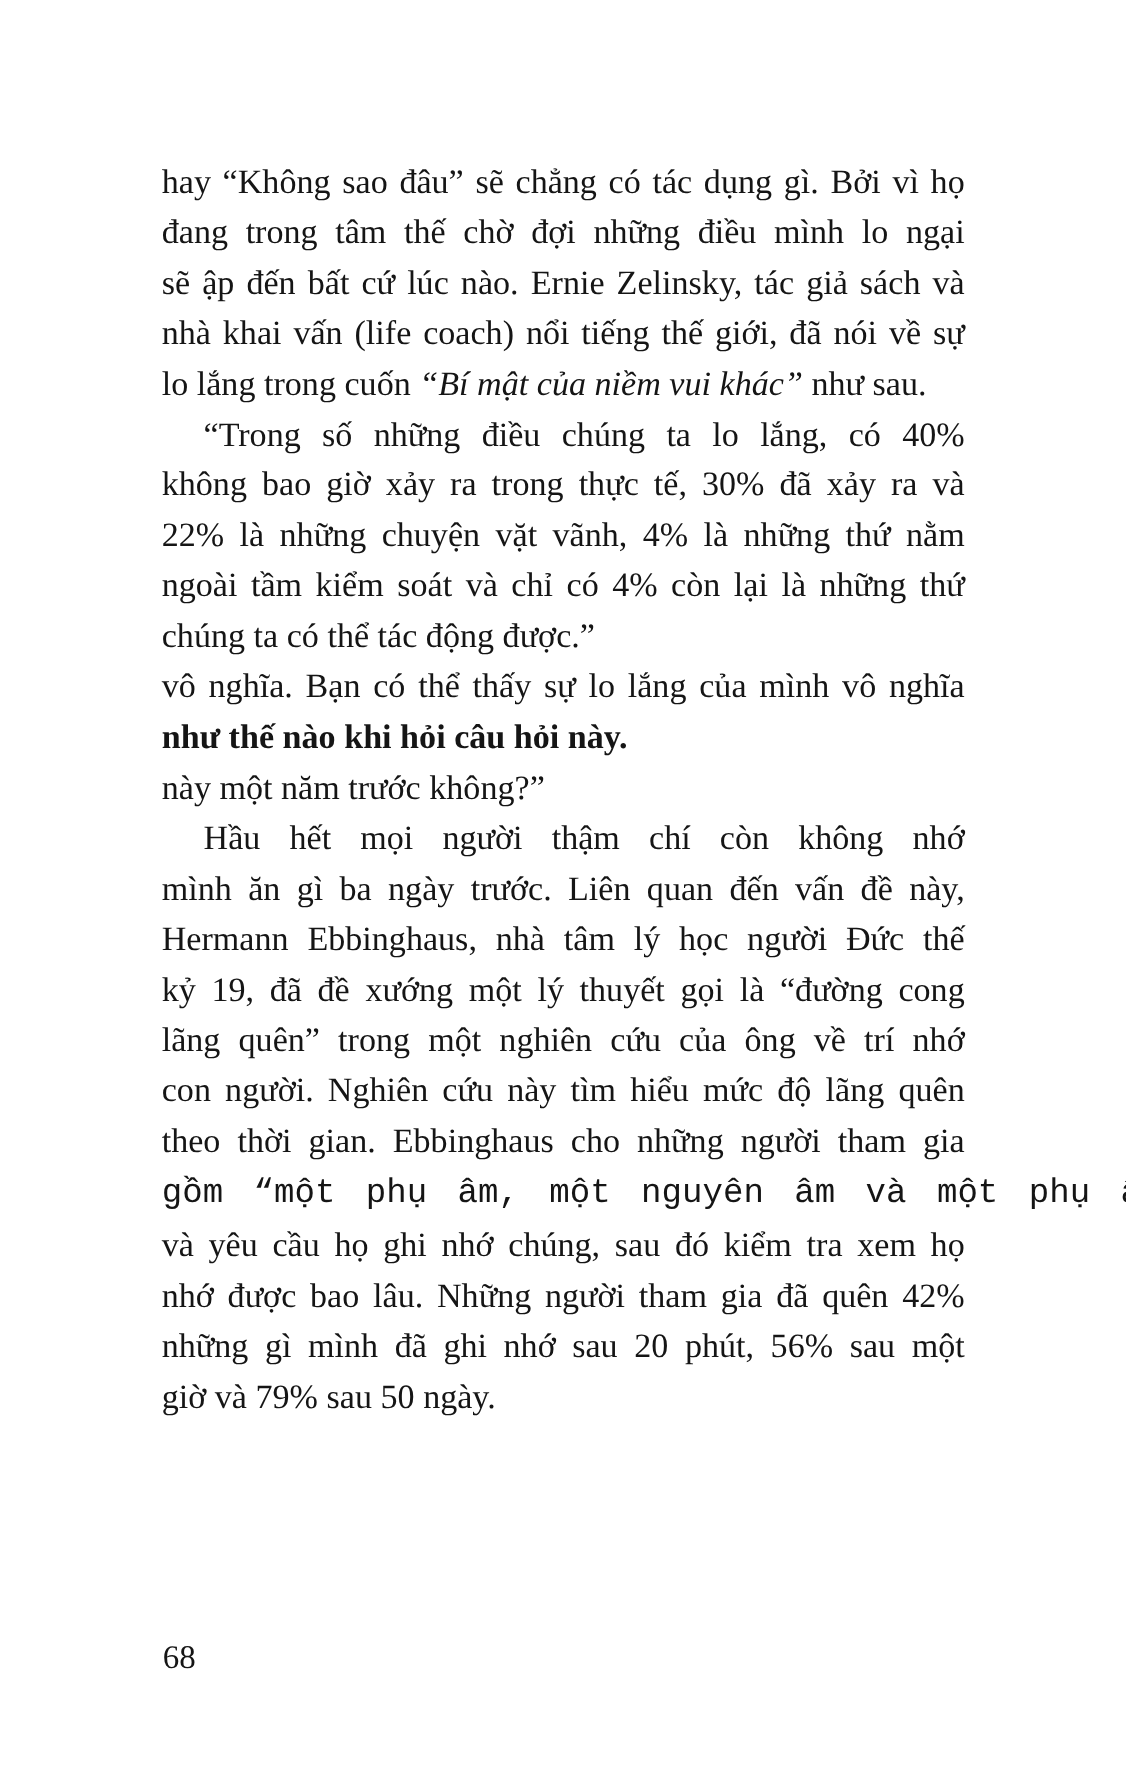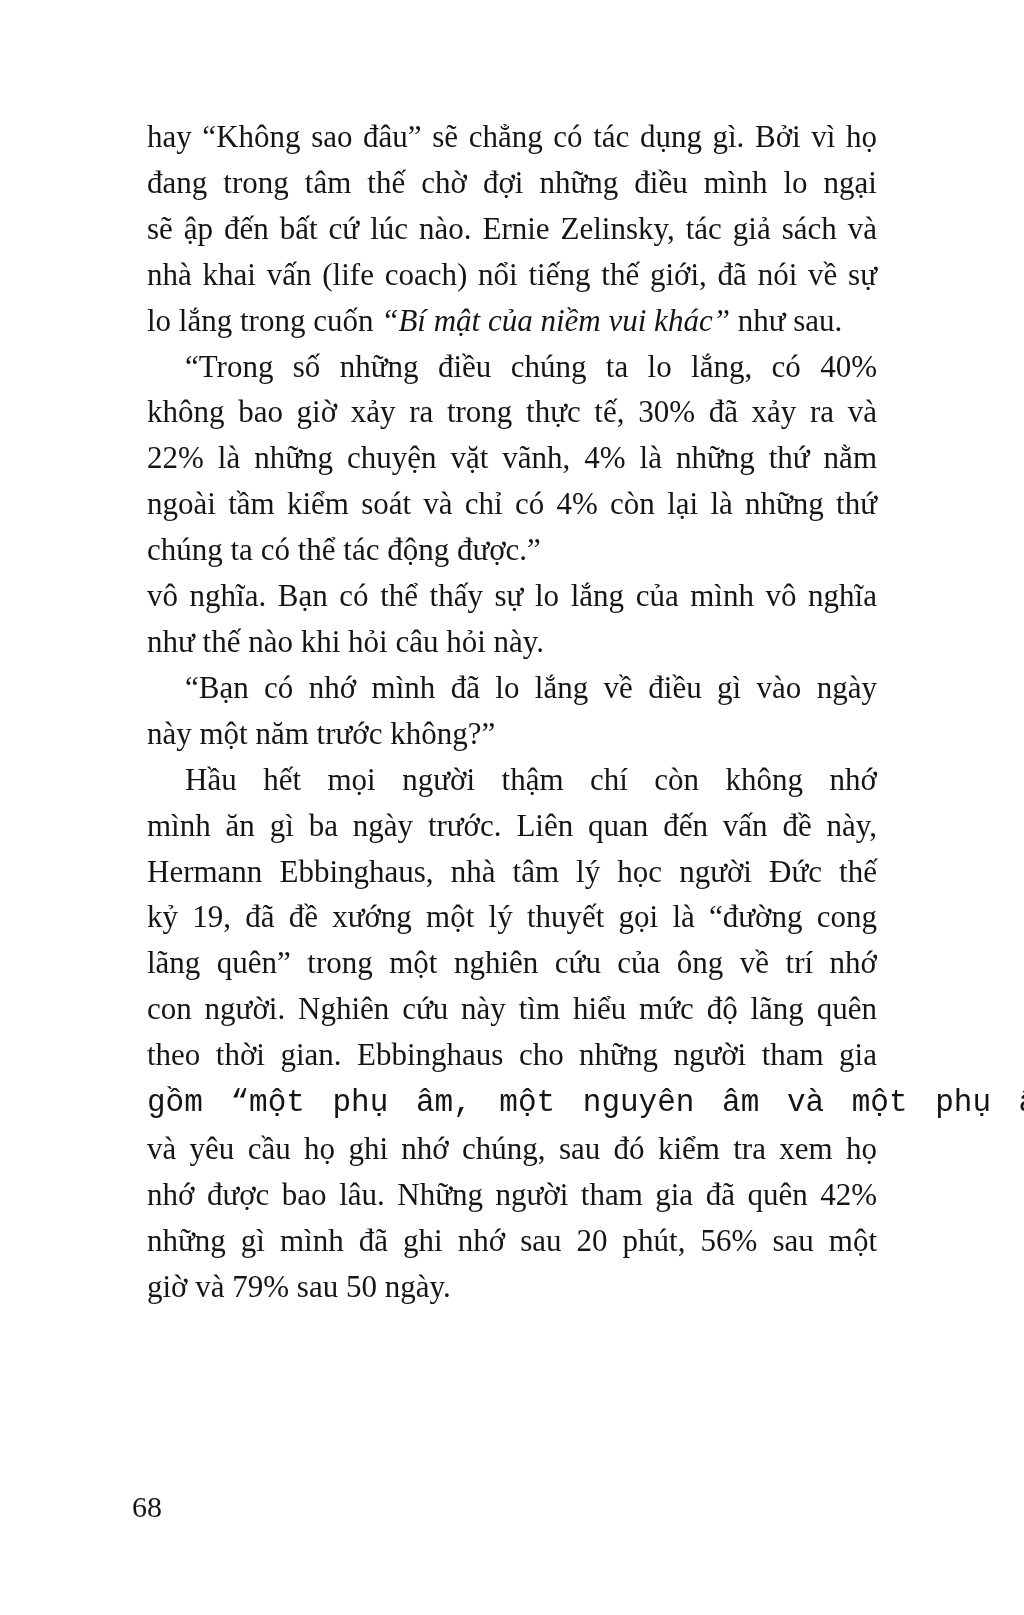--- a/index.html
+++ b/index.html
@@ -10,21 +10,21 @@
     width: 1024px;
     height: 1615px;
     background: #ffffff;
     position: relative;
     overflow: hidden;
     font-family: "Liberation Serif", "DejaVu Serif", serif;
   }
   .page-body {
     position: absolute;
     left: 147px;
-    top: 114px;
+    top: 142px;
     width: 730px;
     color: #151515;
     font-size: 31px;
     line-height: 45.9px;
   }
   .paragraph {
     margin: 0;
     padding: 0;
   }
   .pline {
@@ -32,21 +32,21 @@
     text-align: left;
   }
   .pline.indent {
     padding-left: 38px;
   }
   .italic {
     font-style: italic;
   }
   .page-number {
     position: absolute;
-    left: 132px;
+    left: 148px;
     top: 1486px;
     font-size: 30px;
     line-height: 42px;
     color: #151515;
   }
 </style>
 </head>
 <body>
 
 <main class="page-body">
@@ -59,24 +59,23 @@
     </div>
     <div class="paragraph">
       <div class="pline indent"><span class="line-inner" style="word-spacing: 11.625px;"><span>“Trong số những điều chúng ta lo lắng, có 40%</span></span></div>
       <div class="pline"><span class="line-inner" style="word-spacing: 5.91406px;"><span>không bao giờ xảy ra trong thực tế, 30% đã xảy ra và</span></span></div>
       <div class="pline"><span class="line-inner" style="word-spacing: 6.23125px;"><span>22% là những chuyện vặt vãnh, 4% là những thứ nằm</span></span></div>
       <div class="pline"><span class="line-inner" style="word-spacing: 4.51432px;"><span>ngoài tầm kiểm soát và chỉ có 4% còn lại là những thứ</span></span></div>
       <div class="pline pfinal"><span class="line-inner" style="word-spacing: 0px;"><span>chúng ta có thể tác động được.”</span></span></div>
     </div>
     <div class="paragraph">
       <div class="pline"><span class="line-inner" style="word-spacing: 3.83073px;"><span>vô nghĩa. Bạn có thể thấy sự lo lắng của mình vô nghĩa</span></span></div>
-      <div class="pline pfinal"><span class="line-inner" style="word-spacing: 0px;"><span>như thế nào khi hỏi câu hỏi này.</span></span></div>
+      <div class="pline pfinal"><span class="line-inner" style="word-spacing: 0px; font-weight: bold;"><span>như thế nào khi hỏi câu hỏi này.</span></span></div>
     </div>
     <div class="paragraph">
-      <div class="pline indent"><span class="line-inner" style="word-spacing: 7.65057px;"><span>“Bạn có nhớ mình đã lo lắng về điều gì vào ngày</span></span></div>
       <div class="pline pfinal"><span class="line-inner" style="word-spacing: 0px;"><span>này một năm trước không?”</span></span></div>
     </div>
     <div class="paragraph">
       <div class="pline indent"><span class="line-inner" style="word-spacing: 18.7422px;"><span>Hầu hết mọi người thậm chí còn không nhớ</span></span></div>
       <div class="pline"><span class="line-inner" style="word-spacing: 7.10369px;"><span>mình ăn gì ba ngày trước. Liên quan đến vấn đề này,</span></span></div>
       <div class="pline"><span class="line-inner" style="word-spacing: 9.34766px;"><span>Hermann Ebbinghaus, nhà tâm lý học người Đức thế</span></span></div>
       <div class="pline"><span class="line-inner" style="word-spacing: 6.47727px;"><span>kỷ 19, đã đề xướng một lý thuyết gọi là “đường cong</span></span></div>
       <div class="pline"><span class="line-inner" style="word-spacing: 8.72813px;"><span>lãng quên” trong một nghiên cứu của ông về trí nhớ</span></span></div>
       <div class="pline"><span class="line-inner" style="word-spacing: 5.10781px;"><span>con người. Nghiên cứu này tìm hiểu mức độ lãng quên</span></span></div>
       <div class="pline"><span class="line-inner" style="word-spacing: 7.72266px;"><span>theo thời gian. Ebbinghaus cho những người tham gia</span></span></div>

